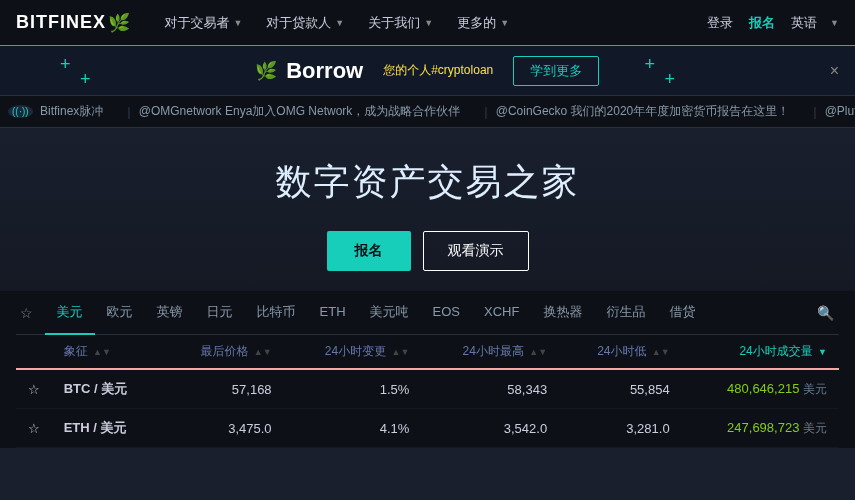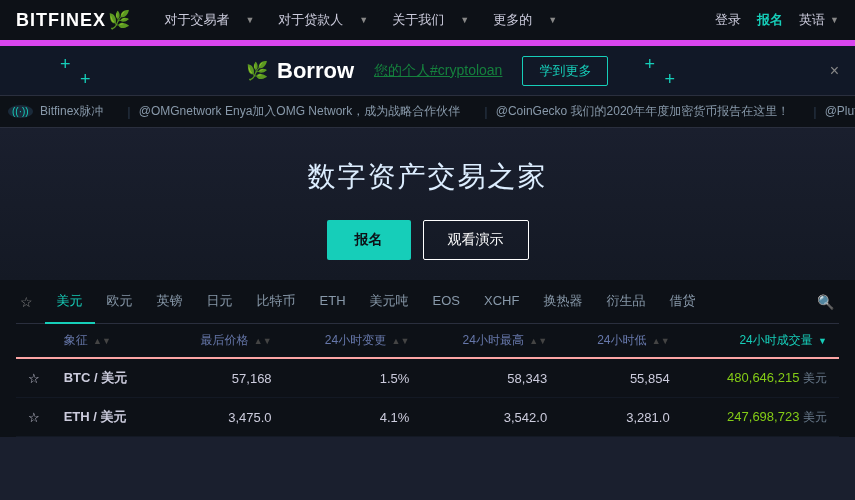--- a/index.html
+++ b/index.html
@@ -13,21 +13,21 @@
       font-size: 13px;
     }
 
     
     .header {
       background: #0d1117;
       display: flex;
       align-items: center;
       padding: 7px 16px;
       height: 46px;
-      border-bottom: 6px solid #d946ef;
+      border-bottom: 1px solid #d946ef;
     }
     .logo-area {
       display: flex;
       align-items: center;
       margin-right: 24px;
     }
     .logo-text {
       font-size: 18px;
       font-weight: bold;
       color: #fff;
@@ -40,21 +40,21 @@
     }
     .nav-items {
       display: flex;
       align-items: center;
       gap: 4px;
       flex: 1;
     }
     .nav-item {
       display: flex;
       align-items: center;
-      gap: 16px;
+      gap: 4px;
       padding: 6px 10px;
       cursor: pointer;
       color: #ccd;
       font-size: 13px;
     }
     .nav-chevron { font-size: 9px; color: #888; }
     .header-right {
       display: flex;
       align-items: center;
       gap: 16px;
@@ -69,21 +69,21 @@
       cursor: pointer;
       font-size: 13px;
       font-weight: bold;
     }
     .btn-lang {
       color: #ccd;
       cursor: pointer;
       font-size: 13px;
       display: flex;
       align-items: center;
-      gap: 5px;
+      gap: 13px;
     }
 
     
     .banner {
       background: #111827;
       display: flex;
       align-items: center;
       justify-content: center;
       height: 50px;
       gap: 20px;
@@ -102,23 +102,22 @@
     .banner-borrow {
       display: flex;
       align-items: center;
       gap: 8px;
       font-size: 22px;
       font-weight: bold;
       color: #fff;
     }
     .banner-borrow .leaf { color: #16ceb9; font-size: 18px; }
     .banner-subtitle {
-      color: #15803d;
-      font-size: 14px;
-      text-decoration: underline;
+      color: #fde047;
+      font-size: 12px;
     }
     .banner-btn {
       background: transparent;
       border: 1px solid #16ceb9;
       color: #16ceb9;
       padding: 5px 16px;
       cursor: pointer;
       font-size: 13px;
       border-radius: 2px;
     }
@@ -163,21 +162,21 @@
     
     .hero {
       background: linear-gradient(180deg, #1a1f2e 0%, #141924 100%);
       display: flex;
       flex-direction: column;
       align-items: center;
       justify-content: center;
       padding: 30px 0 20px;
     }
     .hero-title {
-      font-size: 28px;
+      font-size: 36px;
       font-weight: 300;
       color: #ddeeff;
       margin-bottom: 24px;
       letter-spacing: 2px;
     }
     .hero-buttons {
       display: flex;
       gap: 12px;
     }
     .btn-primary {

